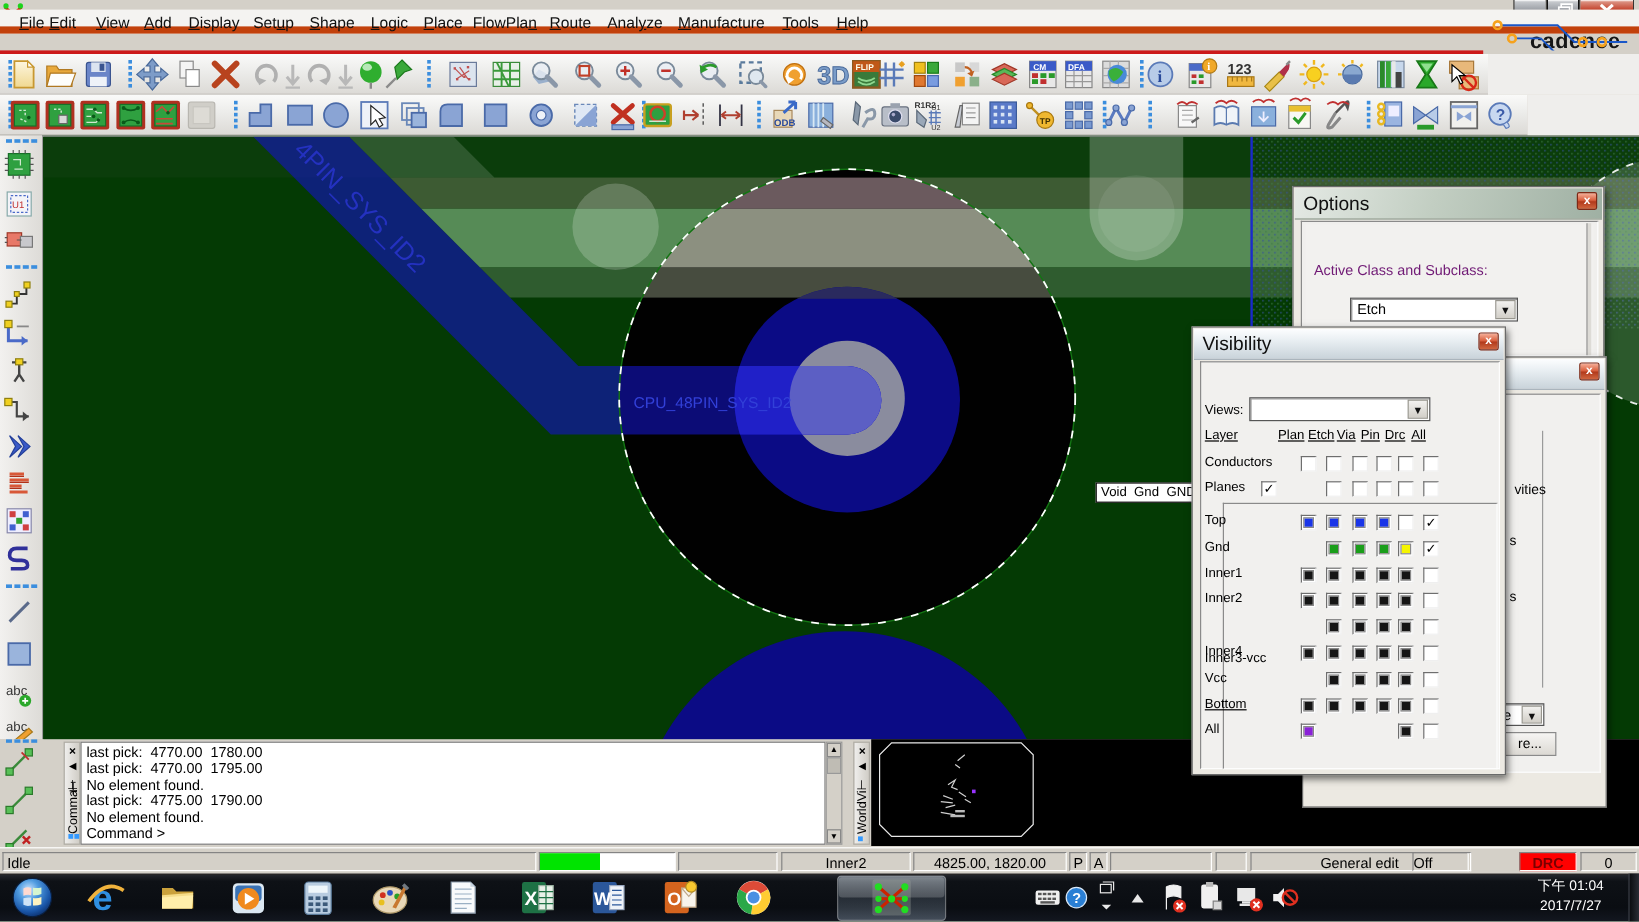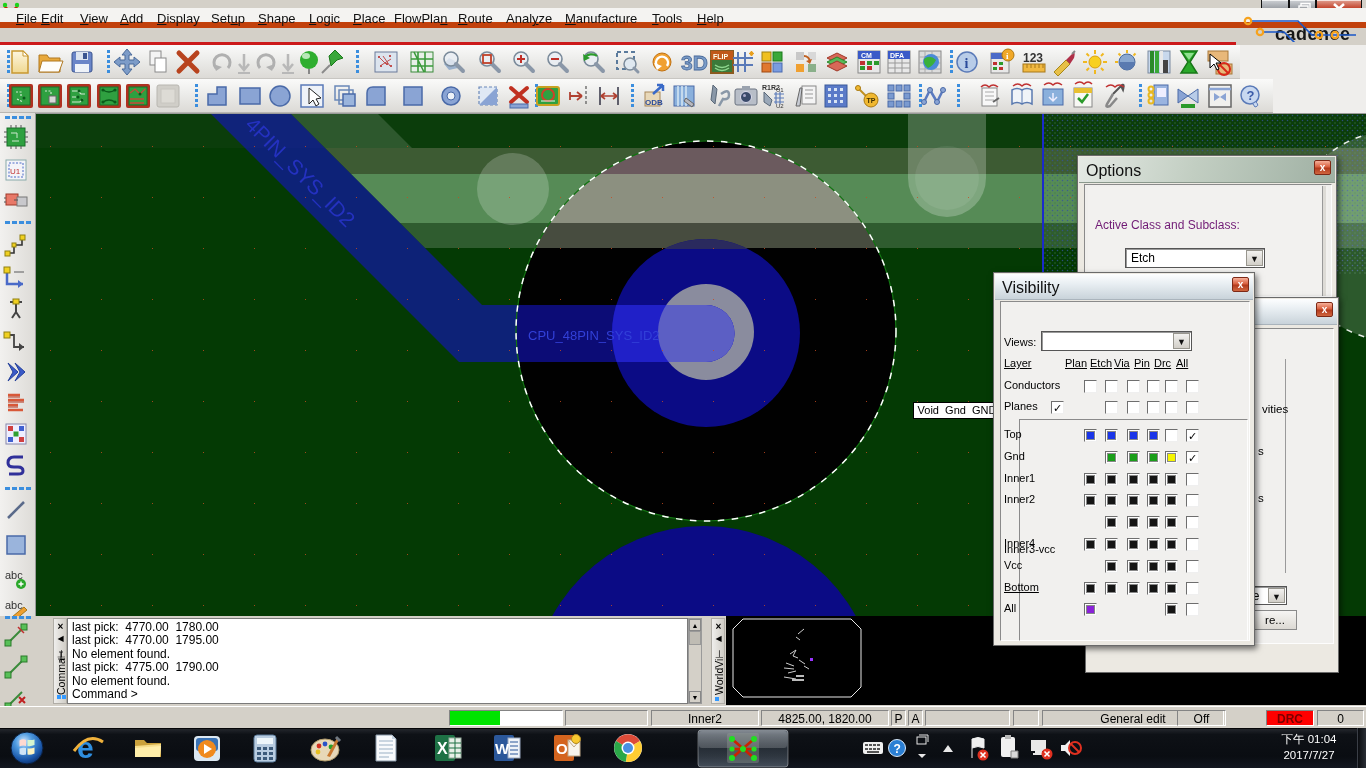--- a/index.html
+++ b/index.html
@@ -883,32 +883,33 @@
           <path d="M73 44 l6 4 M78 50 l5 3"></path>
         </g>
         <rect x="84" y="42" width="3" height="3" fill="#9933ff"></rect>
         <rect x="70" y="59" width="8" height="2" fill="#bbb"></rect>
         <rect x="66" y="63" width="12" height="2" fill="#bbb"></rect>
       </svg>
     </div>
   </div>
 
   <div id="statusbar" class="abs">
+    <div class="seg" style="left:2px;width:445px;padding-left:3px;">Idle</div>
     <div class="seg" style="left:449px;width:114px;background:#fff;">
         <div style="position:absolute;left:0;top:0;width:50px;height:14px;background:#00E400;"></div>
       </div>
     <div class="seg" style="left:565px;width:83px;"></div>
     <div class="seg" style="left:651px;width:108px;text-align:center;">Inner2</div>
     <div class="seg" style="left:761px;width:128px;text-align:center;">4825.00, 1820.00</div>
     <div class="seg" style="left:891px;width:15px;text-align:center;padding-left:0;">P</div>
     <div class="seg" style="left:908px;width:15px;text-align:center;">A</div>
     <div class="seg" style="left:925px;width:85px;"></div>
     <div class="seg" style="left:1013px;width:26px;"></div>
     <div class="seg" style="left:1042px;width:182px;text-align:center;">General edit</div>
-    <div class="seg" style="left:1177px;width:49px;text-align:center;">Off</div>
+    <div class="seg" style="left:1177px;width:49px;">Off</div>
     <div class="seg" style="left:1266px;width:48px;text-align:center;background:#FF0000;color:#7a0000;font-weight:bold;">DRC</div>
     <div class="seg" style="left:1317px;width:47px;text-align:center;">0</div>
   </div>
 
   <div class="dlg" style="left:1077px;top:155px;width:260px;height:143px;">
     <div class="dlgtitle" style="background:linear-gradient(105deg,#e4e9e4 0%,#c2cec2 45%,#9fb0a3 100%);border-bottom:1px solid #8a988c;"></div>
     <div class="dlgname">Options</div>
     <div class="dlgx" style="right:5px;">x</div>
     <div style="position:absolute;left:6px;top:28px;width:248px;height:113px;background:#f0efed;border:1px solid;border-color:#8a8a8a #fdfdfd #fdfdfd #8a8a8a;"></div>
     <div style="position:absolute;left:10px;top:31px;width:240px;height:108px;background:#f2f1ef;"></div>

